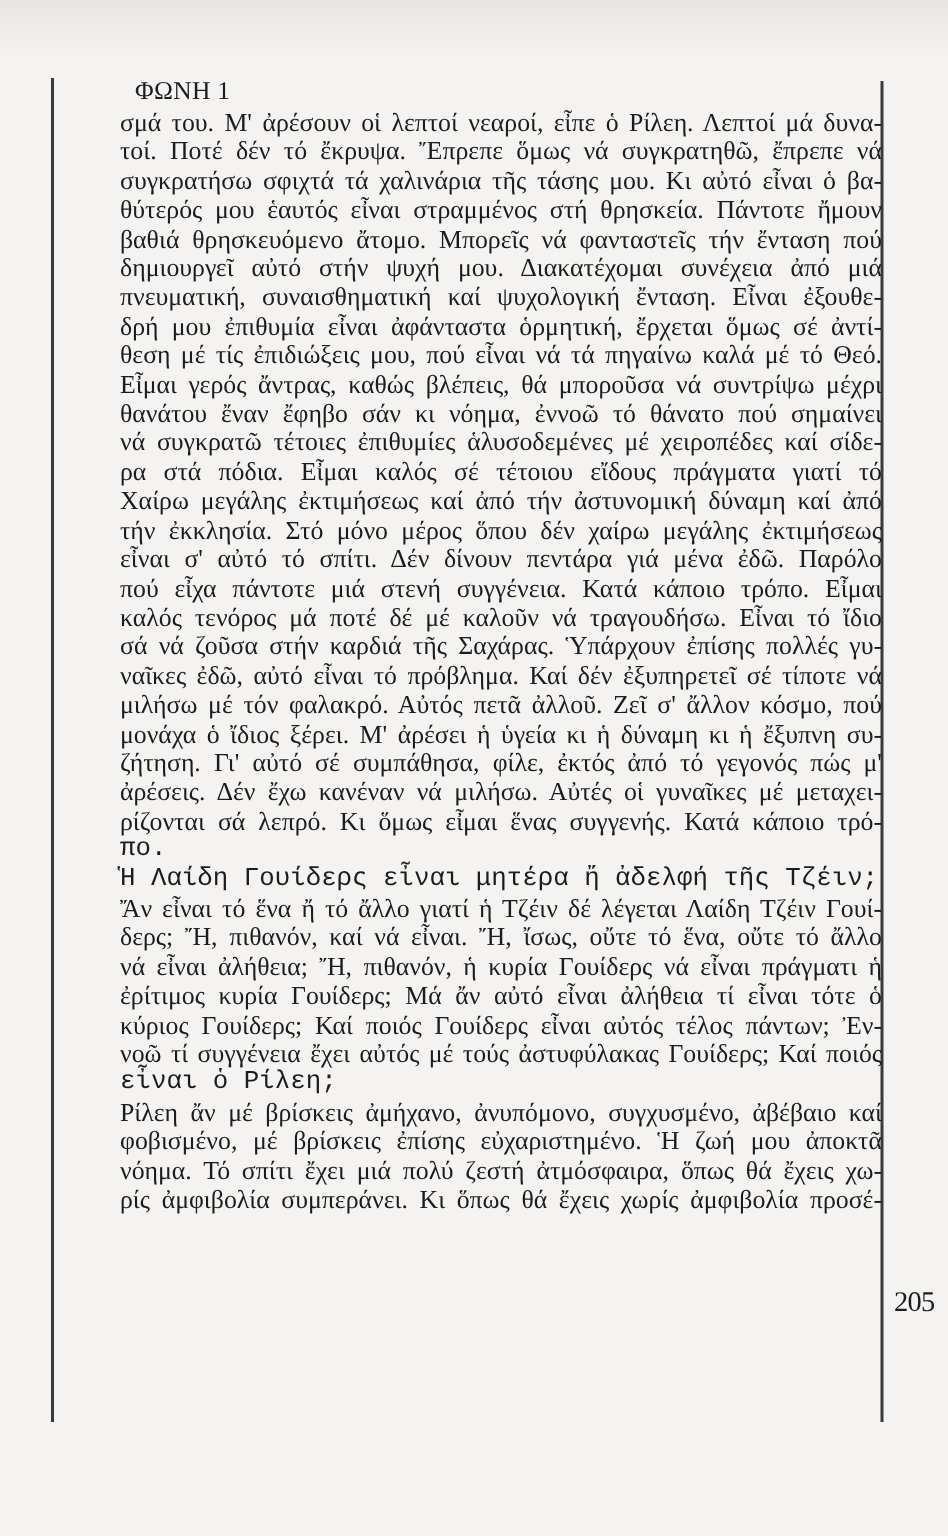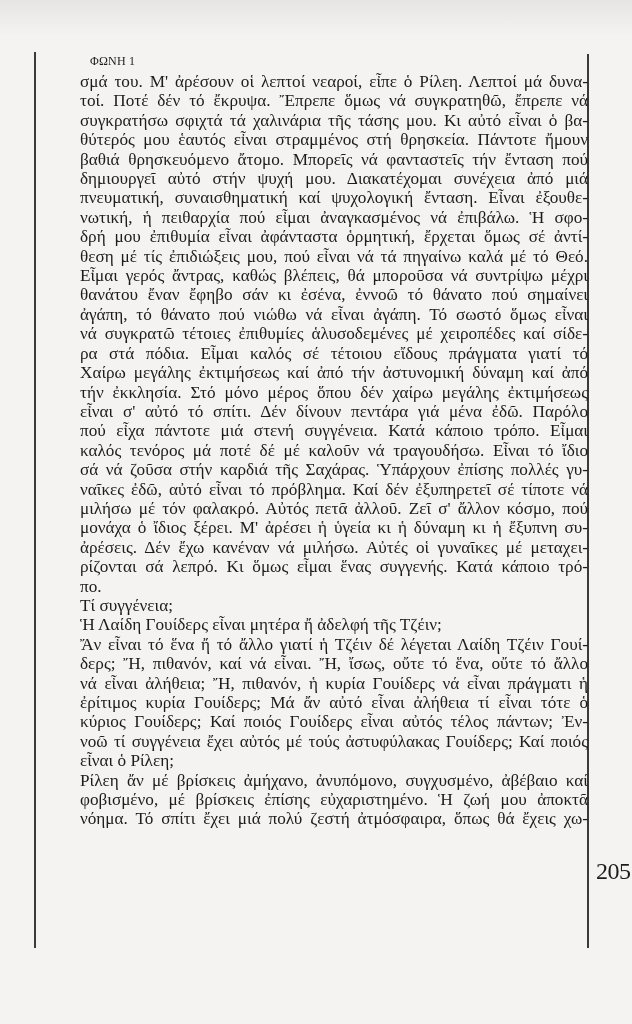--- a/index.html
+++ b/index.html
@@ -18,74 +18,73 @@
     }
     .rule-right {
       position:absolute; left:587px; top:54px; width:1.5px; height:894px; background:#3a3a3a;
     }
     .text-column {
       position:absolute; left:80px; top:52px; width:508px;
       font-family:"Liberation Serif", "DejaVu Serif", serif;
       font-size:17.2px; line-height:19.4px;
     }
     .heading {
-      font-size:12px; letter-spacing:0.2px; margin-left:10px; margin-bottom:2px; line-height:18px;
+      font-size:17px; letter-spacing:0.2px; margin-left:10px; margin-bottom:2px; line-height:18px;
     }
     .line { white-space:nowrap; text-align:justify; text-align-last:justify; display:block; }
-    .line.last { text-align-last:left; }
+    .line.last { text-align-last:left;font-family:Liberation Mono, monospace; }
     .page-number {
       position:absolute; left:596px; top:858px;
-      font-family:"Liberation Serif", serif; font-size:24px; letter-spacing:-0.5px;
+      font-family:"Liberation Serif", serif; font-size:19px; letter-spacing:-0.5px;
     }
   </style>
 </head>
 <body>
 
 <div class="page-top-shade"></div>
 <div class="rule-left"></div>
 <div class="rule-right"></div>
 
 <div class="text-column">
   <div class="heading">ΦΩΝΗ 1</div>
   <div id="lines">
       <span class="line">σμά του. Μ' ἀρέσουν οἱ λεπτοί νεαροί, εἶπε ὁ Ρίλεη. Λεπτοί μά δυνα-</span>
       <span class="line">τοί. Ποτέ δέν τό ἔκρυψα. Ἔπρεπε ὅμως νά συγκρατηθῶ, ἔπρεπε νά</span>
       <span class="line">συγκρατήσω σφιχτά τά χαλινάρια τῆς τάσης μου. Κι αὐτό εἶναι ὁ βα-</span>
       <span class="line">θύτερός μου ἑαυτός εἶναι στραμμένος στή θρησκεία. Πάντοτε ἤμουν</span>
       <span class="line">βαθιά θρησκευόμενο ἄτομο. Μπορεῖς νά φανταστεῖς τήν ἔνταση πού</span>
       <span class="line">δημιουργεῖ αὐτό στήν ψυχή μου. Διακατέχομαι συνέχεια ἀπό μιά</span>
       <span class="line">πνευματική, συναισθηματική καί ψυχολογική ἔνταση. Εἶναι ἐξουθε-</span>
-      <span class="line">νωτική, ἡ πειθαρχία πού εἶμαι ἀναγκασμένος νά ἐπιβάλω. Ἡ σφο-</span>
       <span class="line">δρή μου ἐπιθυμία εἶναι ἀφάνταστα ὁρμητική, ἔρχεται ὅμως σέ ἀντί-</span>
       <span class="line">θεση μέ τίς ἐπιδιώξεις μου, πού εἶναι νά τά πηγαίνω καλά μέ τό Θεό.</span>
       <span class="line">Εἶμαι γερός ἄντρας, καθώς βλέπεις, θά μποροῦσα νά συντρίψω μέχρι</span>
-      <span class="line">θανάτου ἔναν ἔφηβο σάν κι ἐσένα, ἐννοῶ τό θάνατο πού σημαίνει</span>
-      <span class="line">ἀγάπη, τό θάνατο πού νιώθω νά εἶναι ἀγάπη. Τό σωστό ὅμως εἶναι</span>
+      <span class="line">θανάτου ἔναν ἔφηβο σάν κι νόημα, ἐννοῶ τό θάνατο πού σημαίνει</span>
       <span class="line">νά συγκρατῶ τέτοιες ἐπιθυμίες ἁλυσοδεμένες μέ χειροπέδες καί σίδε-</span>
       <span class="line">ρα στά πόδια. Εἶμαι καλός σέ τέτοιου εἴδους πράγματα γιατί τό</span>
       <span class="line">Χαίρω μεγάλης ἐκτιμήσεως καί ἀπό τήν ἀστυνομική δύναμη καί ἀπό</span>
       <span class="line">τήν ἐκκλησία. Στό μόνο μέρος ὅπου δέν χαίρω μεγάλης ἐκτιμήσεως</span>
       <span class="line">εἶναι σ' αὐτό τό σπίτι. Δέν δίνουν πεντάρα γιά μένα ἐδῶ. Παρόλο</span>
       <span class="line">πού εἶχα πάντοτε μιά στενή συγγένεια. Κατά κάποιο τρόπο. Εἶμαι</span>
       <span class="line">καλός τενόρος μά ποτέ δέ μέ καλοῦν νά τραγουδήσω. Εἶναι τό ἴδιο</span>
       <span class="line">σά νά ζοῦσα στήν καρδιά τῆς Σαχάρας. Ὑπάρχουν ἐπίσης πολλές γυ-</span>
       <span class="line">ναῖκες ἐδῶ, αὐτό εἶναι τό πρόβλημα. Καί δέν ἐξυπηρετεῖ σέ τίποτε νά</span>
       <span class="line">μιλήσω μέ τόν φαλακρό. Αὐτός πετᾶ ἀλλοῦ. Ζεῖ σ' ἄλλον κόσμο, πού</span>
       <span class="line">μονάχα ὁ ἴδιος ξέρει. Μ' ἀρέσει ἡ ὑγεία κι ἡ δύναμη κι ἡ ἔξυπνη συ-</span>
+      <span class="line">ζήτηση. Γι' αὐτό σέ συμπάθησα, φίλε, ἐκτός ἀπό τό γεγονός πώς μ'</span>
       <span class="line">ἀρέσεις. Δέν ἔχω κανέναν νά μιλήσω. Αὐτές οἱ γυναῖκες μέ μεταχει-</span>
       <span class="line">ρίζονται σά λεπρό. Κι ὅμως εἶμαι ἕνας συγγενής. Κατά κάποιο τρό-</span>
       <span class="line last">πο.</span>
-      <span class="line last">Τί συγγένεια;</span>
       <span class="line last">Ἡ Λαίδη Γουίδερς εἶναι μητέρα ἤ ἀδελφή τῆς Τζέιν;</span>
       <span class="line">Ἄν εἶναι τό ἕνα ἤ τό ἄλλο γιατί ἡ Τζέιν δέ λέγεται Λαίδη Τζέιν Γουί-</span>
       <span class="line">δερς; Ἤ, πιθανόν, καί νά εἶναι. Ἤ, ἴσως, οὔτε τό ἕνα, οὔτε τό ἄλλο</span>
       <span class="line">νά εἶναι ἀλήθεια; Ἤ, πιθανόν, ἡ κυρία Γουίδερς νά εἶναι πράγματι ἡ</span>
       <span class="line">ἐρίτιμος κυρία Γουίδερς; Μά ἄν αὐτό εἶναι ἀλήθεια τί εἶναι τότε ὁ</span>
       <span class="line">κύριος Γουίδερς; Καί ποιός Γουίδερς εἶναι αὐτός τέλος πάντων; Ἐν-</span>
       <span class="line">νοῶ τί συγγένεια ἔχει αὐτός μέ τούς ἀστυφύλακας Γουίδερς; Καί ποιός</span>
       <span class="line last">εἶναι ὁ Ρίλεη;</span>
       <span class="line">Ρίλεη ἄν μέ βρίσκεις ἀμήχανο, ἀνυπόμονο, συγχυσμένο, ἀβέβαιο καί</span>
       <span class="line">φοβισμένο, μέ βρίσκεις ἐπίσης εὐχαριστημένο. Ἡ ζωή μου ἀποκτᾶ</span>
       <span class="line">νόημα. Τό σπίτι ἔχει μιά πολύ ζεστή ἀτμόσφαιρα, ὅπως θά ἔχεις χω-</span>
+      <span class="line">ρίς ἀμφιβολία συμπεράνει. Κι ὅπως θά ἔχεις χωρίς ἀμφιβολία προσέ-</span>
     </div>
 </div>
 
 <div class="page-number">205</div>
 
 </body></html>

